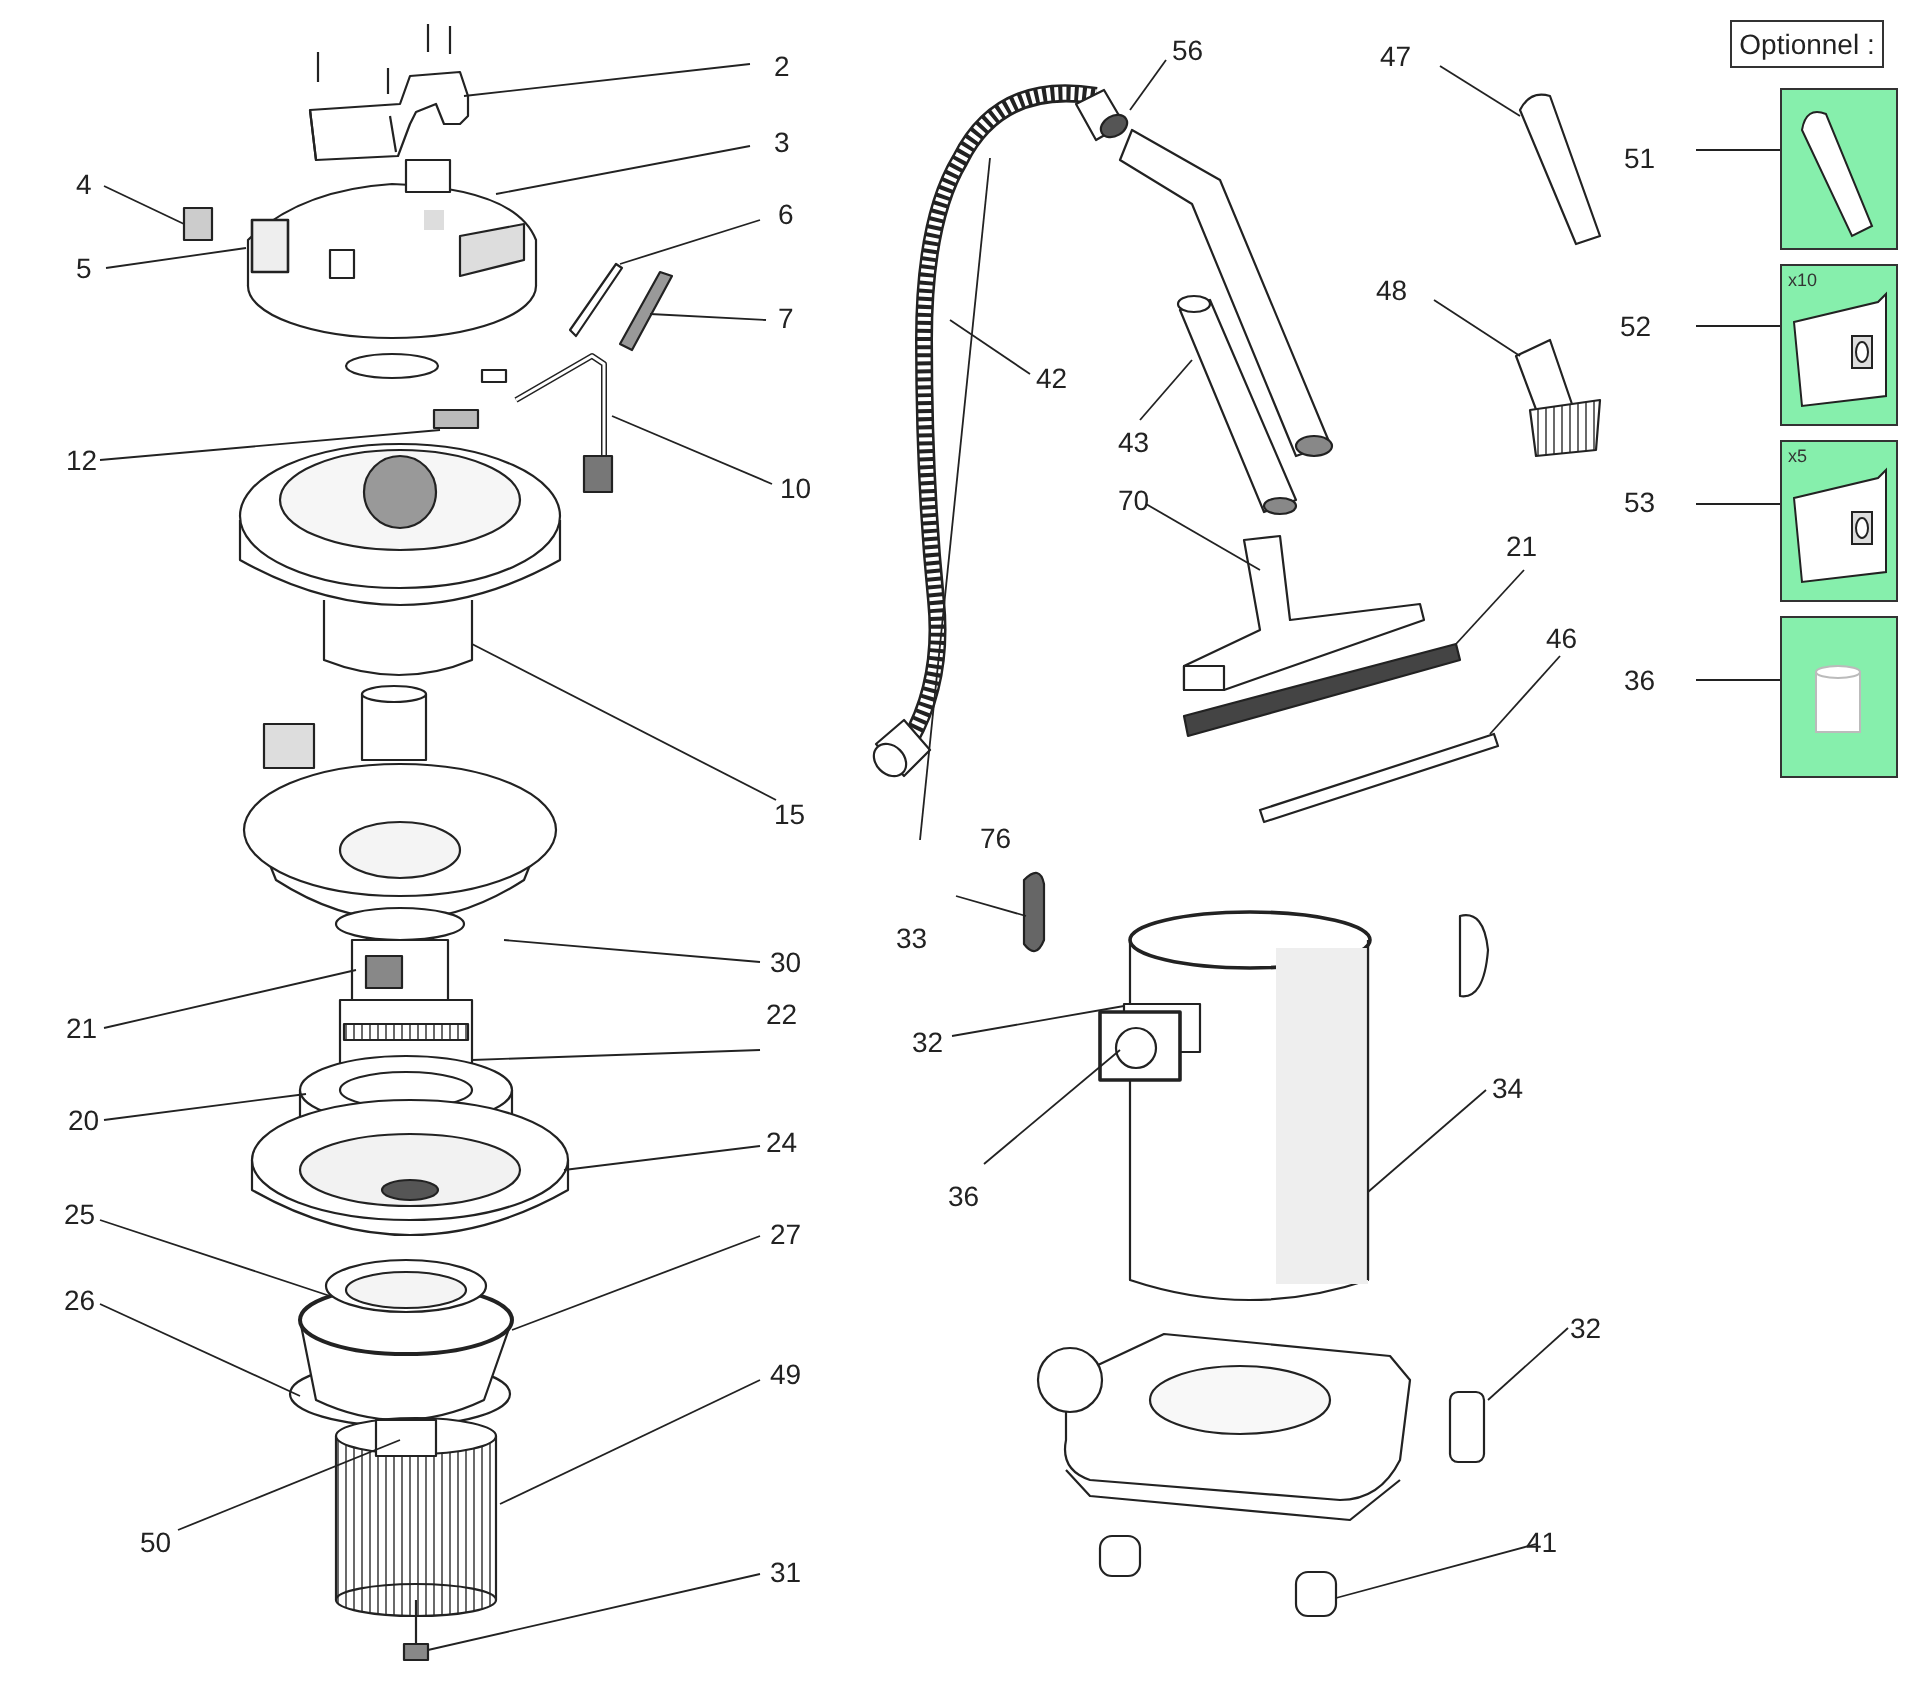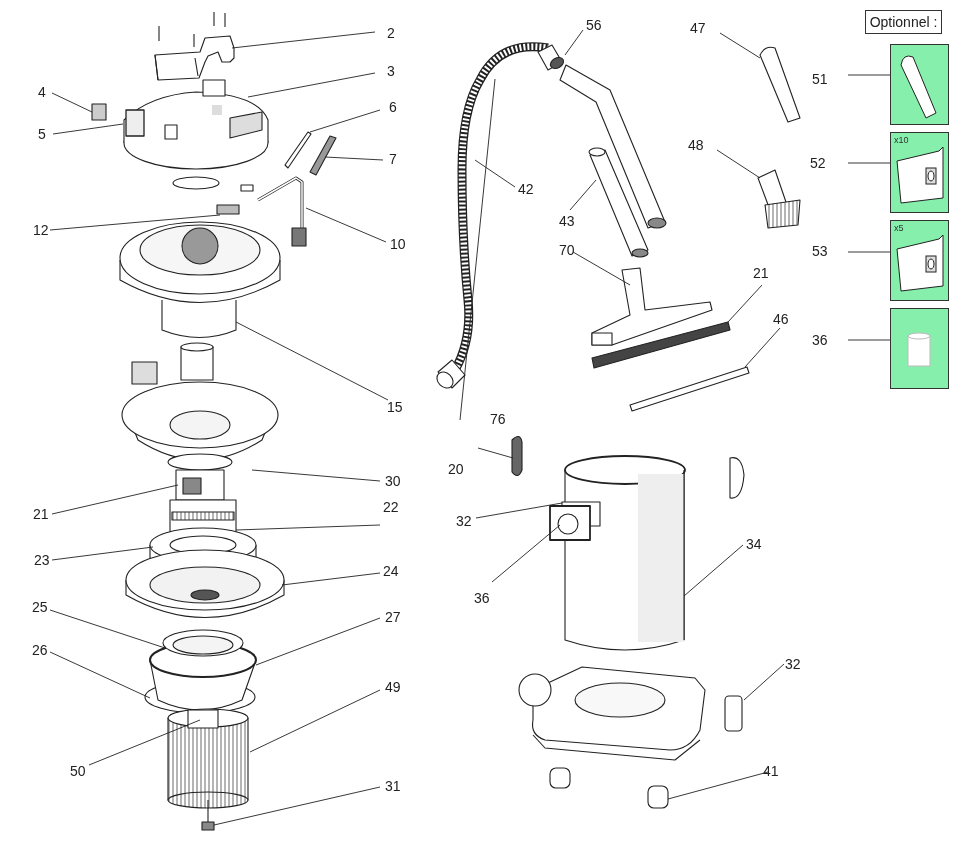--- a/index.html
+++ b/index.html
@@ -281,39 +281,39 @@
   <span class="lbl" style="left:38px;top:85px">4</span>
   <span class="lbl" style="left:38px;top:127px">5</span>
   <span class="lbl" style="left:389px;top:100px">6</span>
   <span class="lbl" style="left:389px;top:152px">7</span>
   <span class="lbl" style="left:390px;top:237px">10</span>
   <span class="lbl" style="left:33px;top:223px">12</span>
   <span class="lbl" style="left:387px;top:400px">15</span>
   <span class="lbl" style="left:385px;top:474px">30</span>
   <span class="lbl" style="left:33px;top:507px">21</span>
   <span class="lbl" style="left:383px;top:500px">22</span>
-  <span class="lbl" style="left:34px;top:553px">23</span>
+  <span class="lbl" style="left:34px;top:553px">20</span>
   <span class="lbl" style="left:383px;top:564px">24</span>
   <span class="lbl" style="left:32px;top:600px">25</span>
   <span class="lbl" style="left:32px;top:643px">26</span>
   <span class="lbl" style="left:385px;top:610px">27</span>
   <span class="lbl" style="left:385px;top:680px">49</span>
   <span class="lbl" style="left:70px;top:764px">50</span>
   <span class="lbl" style="left:385px;top:779px">31</span>
 
   <span class="lbl" style="left:586px;top:18px">56</span>
   <span class="lbl" style="left:518px;top:182px">42</span>
   <span class="lbl" style="left:559px;top:214px">43</span>
   <span class="lbl" style="left:559px;top:243px">70</span>
   <span class="lbl" style="left:753px;top:266px">21</span>
   <span class="lbl" style="left:773px;top:312px">46</span>
   <span class="lbl" style="left:690px;top:21px">47</span>
   <span class="lbl" style="left:688px;top:138px">48</span>
   <span class="lbl" style="left:490px;top:412px">76</span>
-  <span class="lbl" style="left:448px;top:462px">20</span>
+  <span class="lbl" style="left:448px;top:462px">33</span>
   <span class="lbl" style="left:456px;top:514px">32</span>
   <span class="lbl" style="left:474px;top:591px">36</span>
   <span class="lbl" style="left:746px;top:537px">34</span>
   <span class="lbl" style="left:785px;top:657px">32</span>
   <span class="lbl" style="left:763px;top:764px">41</span>
 
   <span class="lbl" style="left:812px;top:72px">51</span>
   <span class="lbl" style="left:810px;top:156px">52</span>
   <span class="lbl" style="left:812px;top:244px">53</span>
   <span class="lbl" style="left:812px;top:333px">36</span>

